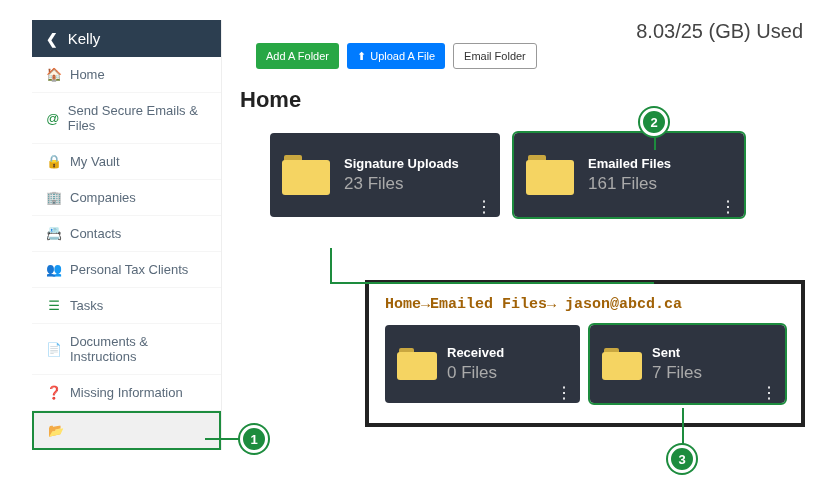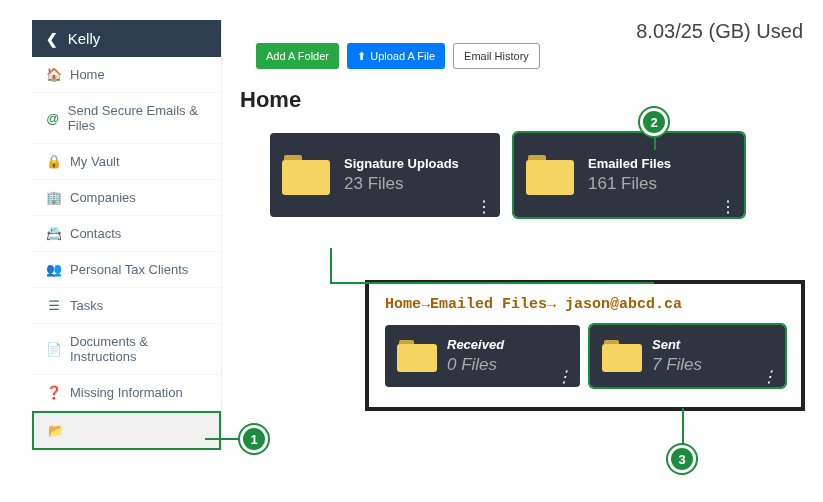--- a/index.html
+++ b/index.html
@@ -29,21 +29,21 @@
 .folder-icon::before { content: ""; position: absolute; top: 0; left: 2px; width: 18px; height: 7px; background: #c9a740; border-radius: 2px 2px 0 0; }
 .folder-icon::after { content: ""; position: absolute; top: 5px; left: 0; width: 48px; height: 35px; background: #f5d462; border-radius: 3px; }
 .folder-info { color: #fff; }
 .folder-name { font-size: 13px; font-weight: bold; margin-bottom: 3px; }
 .folder-count { font-size: 17px; color: #aaa; }
 .kebab { position: absolute; right: 8px; bottom: 8px; color: #fff; font-size: 16px; line-height: 4px; cursor: pointer; }
 
 .sub-panel { position: absolute; top: 280px; left: 365px; width: 440px; border: 4px solid #222; background: #fff; padding: 12px 16px 20px; }
 .breadcrumb { font-size: 15px; font-weight: bold; color: #a16207; margin-bottom: 12px; font-family: Liberation Mono, monospace; }
 .sub-folders { display: flex; gap: 10px; }
-.sub-folders .folder-card { width: 195px; height: 62px; font-style: italic; }
+.sub-folders .folder-card { width: 195px; height: 78px; }
 .sub-folders .folder-icon { width: 40px; height: 32px; margin-right: 10px; }
 .sub-folders .folder-icon::before { width: 15px; height: 6px; }
 .sub-folders .folder-icon::after { top: 4px; width: 40px; height: 28px; }
 
 .step { position: absolute; width: 28px; height: 28px; background: #1d8c3e; border: 3px solid #fff; box-shadow: 0 0 0 2px #1d8c3e; border-radius: 50%; color: #fff; font-weight: bold; display: flex; align-items: center; justify-content: center; font-size: 13px; z-index: 10; }
 .step1 { top: 425px; left: 240px; }
 .step2 { top: 108px; left: 640px; }
 .step3 { top: 445px; left: 668px; }
 .connector { position: absolute; background: #1d8c3e; z-index: 5; }
 .c1 { top: 438px; left: 205px; width: 38px; height: 2px; }
@@ -103,21 +103,21 @@
 </div>
 
 <div class="main">
   <div class="storage">8.03/25 (GB) Used</div>
   <div class="toolbar">
     <button class="btn btn-green">Add A Folder</button>
     <button class="btn btn-blue">
         <span>⬆</span>
         <span>Upload A File</span>
       </button>
-    <button class="btn btn-outline">Email History</button>
+    <button class="btn btn-outline">Email Folder</button>
   </div>
   <div class="page-title">Home</div>
   <div class="folders">
     <div class="folder-card">
       <div class="folder-icon"></div>
       <div class="folder-info">
         <div class="folder-name">Signature Uploads</div>
         <div class="folder-count">23 Files</div>
       </div>
       <div class="kebab">⋮</div>

